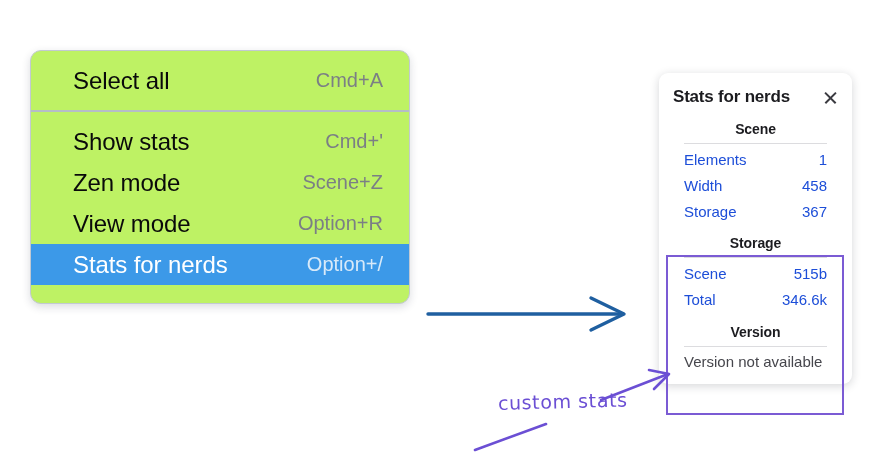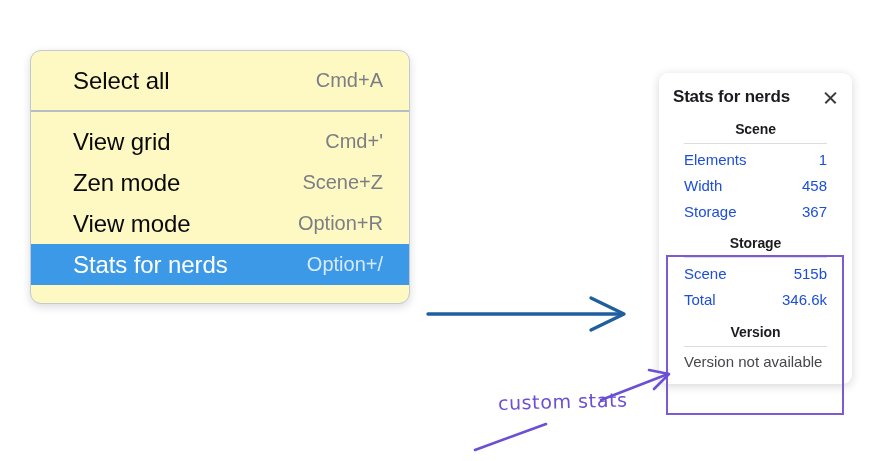--- a/index.html
+++ b/index.html
@@ -15,21 +15,21 @@
     font-family: "Liberation Sans", sans-serif;
     -webkit-font-smoothing: antialiased;
   }
 
   
   #context-menu {
     position: absolute;
     left: 30px;
     top: 50px;
     width: 378px;
-    background: #fef9c3;
+    background: #bef264;
     border: 1px solid #c2c9d2;
     border-radius: 11px;
     box-shadow: 0 3px 9px rgba(30,40,60,0.16);
     overflow: hidden;
   }
   .menu-section { padding: 0; }
   .menu-section.sec-top { padding-top: 9px; padding-bottom: 9px; }
   .menu-section.sec-main { padding-top: 9px; padding-bottom: 0; }
   .menu-divider {
     height: 2px;
@@ -178,21 +178,21 @@
     <div class="menu-item">
       <span class="mi-label">Select all</span>
       <span class="mi-shortcut">Cmd+A</span>
     </div>
   </div>
 
   <div class="menu-divider"></div>
 
   <div class="menu-section sec-main">
     <div class="menu-item">
-      <span class="mi-label">View grid</span>
+      <span class="mi-label">Show stats</span>
       <span class="mi-shortcut">Cmd+'</span>
     </div>
     <div class="menu-item">
       <span class="mi-label">Zen mode</span>
       <span class="mi-shortcut">Scene+Z</span>
     </div>
     <div class="menu-item">
       <span class="mi-label">View mode</span>
       <span class="mi-shortcut">Option+R</span>
     </div>

